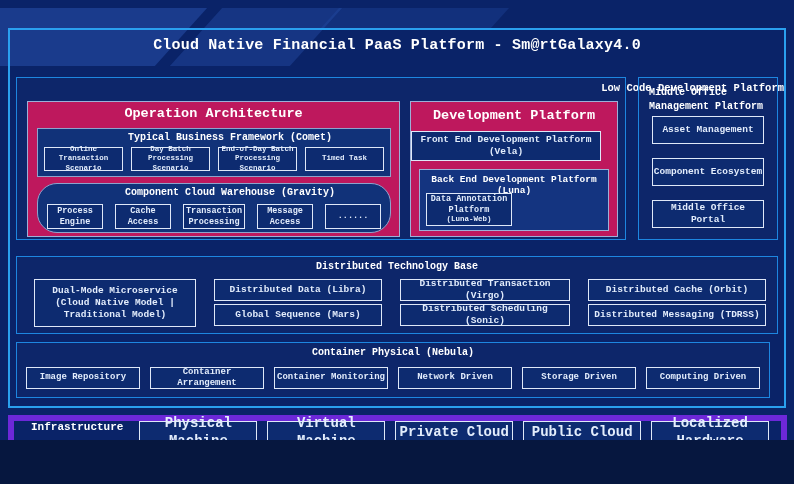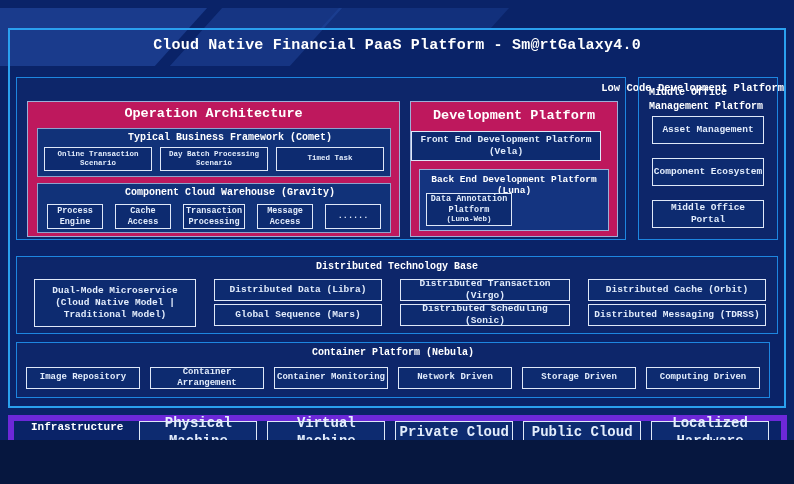--- a/index.html
+++ b/index.html
@@ -48,21 +48,21 @@
     border:1px solid #dfe8f8;box-sizing:border-box;background:#0d2b70;
     display:flex;align-items:center;justify-content:center;text-align:center;
     font-weight:bold;color:#e3edfc;line-height:1.25;
   }
   
   .op-arch{left:10px;top:23px;width:373px;height:136px;}
   .op-title{margin-top:4px;font-size:13.5px;}
   .subsec{position:absolute;border:1px solid #8ea3cc;box-sizing:border-box;background:#113279;padding-left:32px;}
   .subsec .sec-title{margin-top:3px;font-size:10px;}
   .comet{left:9px;top:26px;width:354px;height:49px;}
-  .gravity{left:9px;top:81px;width:354px;height:50px;}
+  .gravity{left:9px;top:81px;width:354px;height:50px;border-radius:20px;}
   .boxrow{position:absolute;left:0;right:0;display:flex;}
   .comet .boxrow{top:18px;padding:0 6px;gap:8px;}
   .comet .box{flex:1;height:24px;font-size:7.5px;padding:0 2px;}
   .gravity .boxrow{top:20px;padding:0 9px;gap:12px;}
   .gravity .box{flex:1;height:25px;font-size:8.5px;padding:0 2px;}
   
   .dev-plat{left:393px;top:23px;width:208px;height:136px;}
   .dp-title{margin-top:6px;font-size:13.5px;}
   .front-box{position:absolute;left:0;top:29px;width:190px;height:30px;font-size:9.5px;}
   .back-wrap{left:8px;top:67px;width:190px;height:62px;background:#143480;}
@@ -111,20 +111,21 @@
     <div class="section sec-lowcode">
 
       <div class="wrapbox op-arch">
         <div class="sec-title op-title">Operation Architecture</div>
 
         <div class="subsec comet">
           <div class="sec-title">Typical Business Framework (Comet)</div>
           <div class="boxrow">
             <div class="box">Online Transaction Scenario</div>
             <div class="box">Day Batch Processing Scenario</div>
+            <div class="box">End-of-Day Batch Processing Scenario</div>
             <div class="box">Timed Task</div>
           </div>
         </div>
 
         <div class="subsec gravity">
           <div class="sec-title">Component Cloud Warehouse (Gravity)</div>
           <div class="boxrow">
             <div class="box">Process Engine</div>
             <div class="box">Cache Access</div>
             <div class="box">Transaction Processing</div>
@@ -172,21 +173,21 @@
           <div class="box">Distributed Scheduling (Sonic)</div>
         </div>
         <div class="dtb-col col-c">
           <div class="box">Distributed Cache (Orbit)</div>
           <div class="box">Distributed Messaging (TDRSS)</div>
         </div>
       </div>
     </div>
 
     <div class="section sec-cp">
-      <div class="sec-title">Container Platform (Nebula)</div>
+      <div class="sec-title">Container Physical (Nebula)</div>
       <div class="cp-row">
         <div class="box">Image Repository</div>
         <div class="box">Container Arrangement</div>
         <div class="box">Container Monitoring</div>
         <div class="box">Network Driven</div>
         <div class="box">Storage Driven</div>
         <div class="box">Computing Driven</div>
       </div>
     </div>
   </div>

